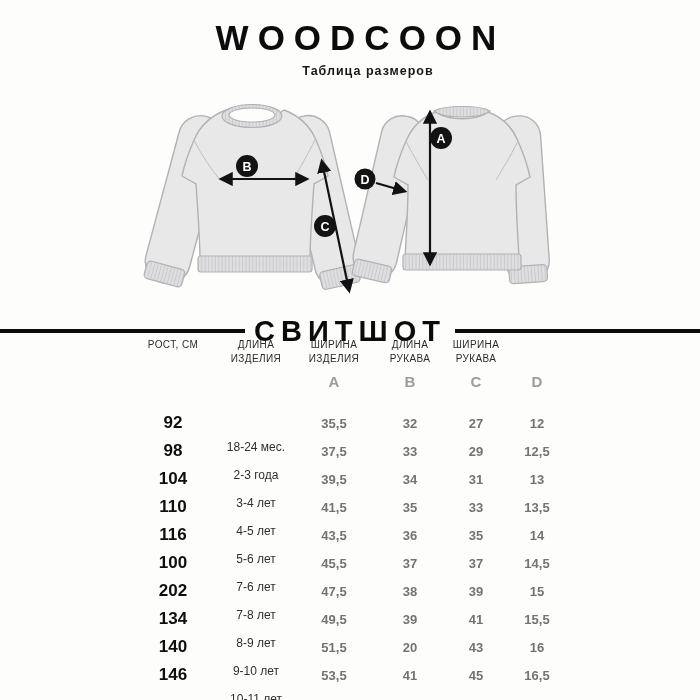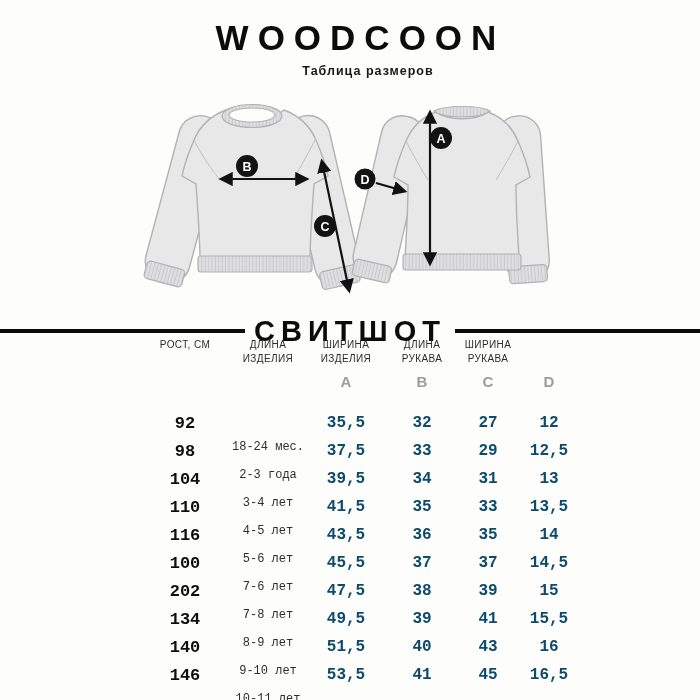--- a/index.html
+++ b/index.html
@@ -29,34 +29,34 @@
              font-size:12.5px; font-weight:bold; text-anchor:middle; }
   .section-bar {
     position:absolute; top:314px; left:0; width:700px; height:34px;
     display:flex; align-items:center; gap:9px;text-align:right;
   }
   .bar { flex:1; height:4px; background:#0b0b0b; }
   .section-title {
     font-size:29px; font-weight:bold; letter-spacing:6px;
     color:#0b0b0b; white-space:nowrap;
   }
-  .size-table { position:absolute; left:140px; top:338px; width:440px; }
+  .size-table { position:absolute; left:128px; top:338px; width:440px; }
   .thead, .letters, .tr {
     display:grid; grid-template-columns:90px 76px 80px 72px 60px 62px;
   }
   .th { text-align:center; font-size:10px; letter-spacing:.4px;
         color:#2b2b2b; line-height:1.4; }
   .th span { display:block; }
   .letters { margin-top:4px; height:22px; align-items:center; }
   .letter { text-align:center; font-weight:bold; font-size:15px; color:#9c9c9e; }
   .tr { height:28px; align-items:center; }
-  .td { text-align:center;font-family:Liberation Mono, monospace; }
+  .td { text-align:center; }
   .td.height { font-weight:bold; font-size:17px; color:#0e0e0e; }
   .td.age    { font-size:12px; color:#2e2e2e;margin-top:48px; }
-  .td.val    { font-weight:bold; font-size:16px; color:#0c4a6e; }
+  .td.val    { font-weight:bold; font-size:13px; color:#737373; }
 </style>
 </head>
 <body>
 
 <div class="page">
 
   <div class="brand">WOODCOON</div>
   <div class="subtitle">Таблица размеров</div>
 
   <svg class="diagram" width="700" height="210" viewBox="0 0 700 210">
@@ -242,21 +242,21 @@
           <div class="td val">49,5</div>
           <div class="td val">39</div>
           <div class="td val">41</div>
           <div class="td val">15,5</div>
         </div>
 
         <div class="tr">
           <div class="td height">140</div>
           <div class="td age">9-10 лет</div>
           <div class="td val">51,5</div>
-          <div class="td val">40</div>
+          <div class="td val">20</div>
           <div class="td val">43</div>
           <div class="td val">16</div>
         </div>
 
         <div class="tr">
           <div class="td height">146</div>
           <div class="td age">10-11 лет</div>
           <div class="td val">53,5</div>
           <div class="td val">41</div>
           <div class="td val">45</div>

